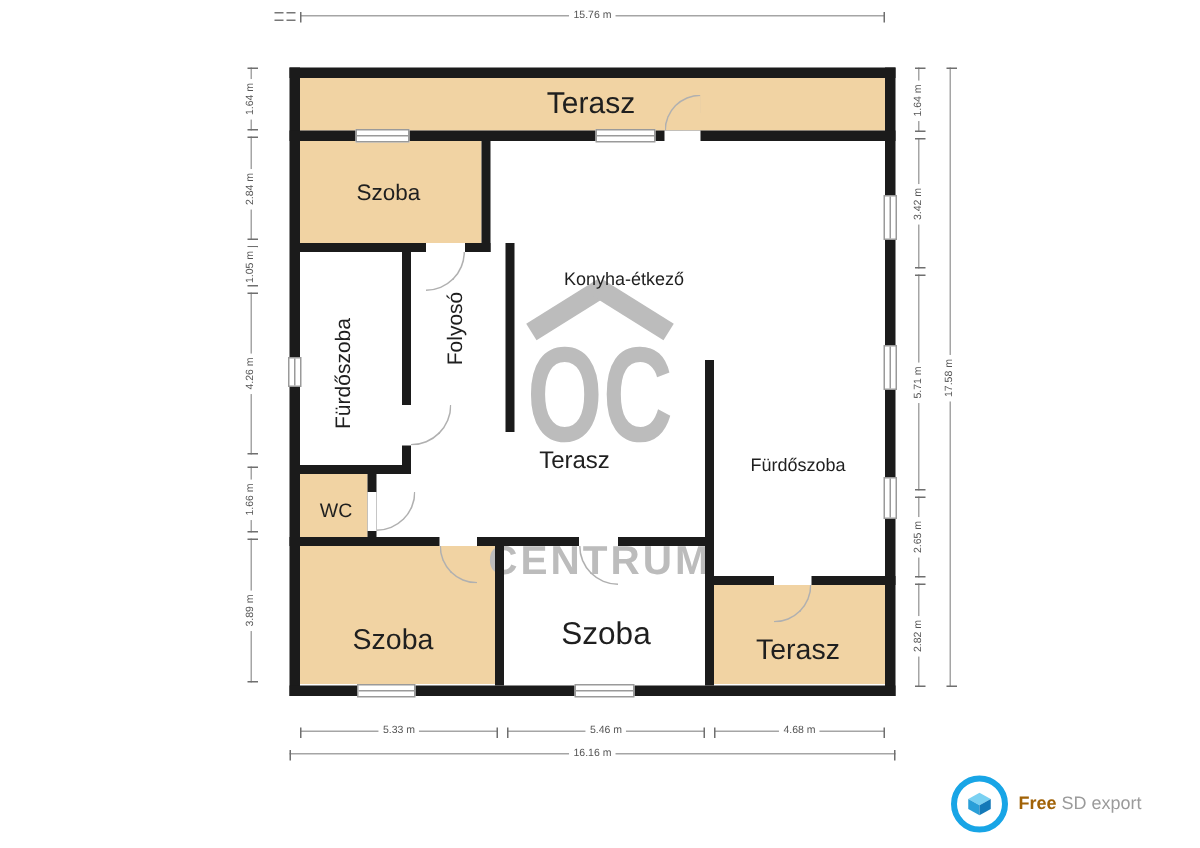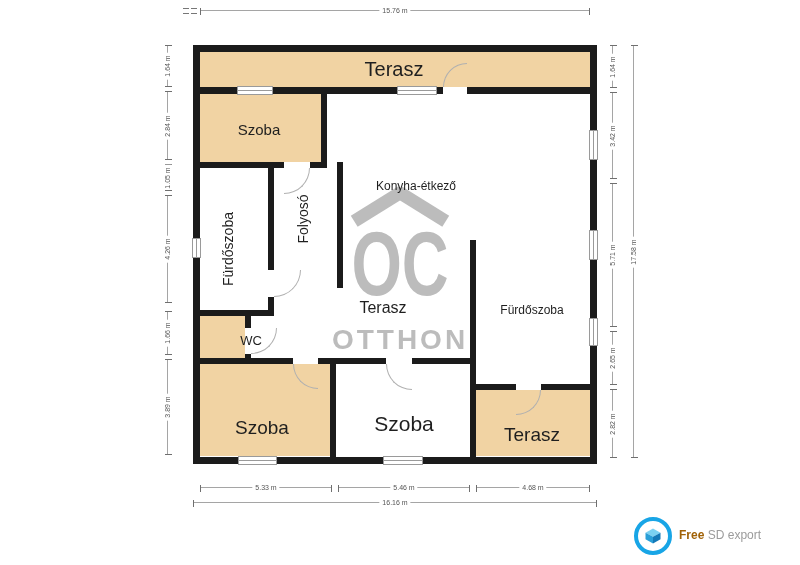--- a/index.html
+++ b/index.html
@@ -67,21 +67,21 @@
   <div class="fill tan" style="left:200px;top:52px;width:390px;height:35px;"></div>
   <div class="fill white-floor" style="left:200px;top:94px;width:390px;height:362px;"></div>
   <div class="fill tan" style="left:200px;top:94px;width:121px;height:68px;"></div>
   <div class="fill tan" style="left:200px;top:316px;width:45px;height:42px;"></div>
   <div class="fill tan" style="left:200px;top:364px;width:130px;height:92px;"></div>
   <div class="fill tan" style="left:476px;top:390px;width:114px;height:66px;"></div>
 
   <div class="wm-bar" style="left:350px;top:200px;width:56px;height:13px;transform:rotate(-32deg);"></div>
   <div class="wm-bar" style="left:394px;top:200px;width:56px;height:13px;transform:rotate(32deg);"></div>
   <div class="wm" style="left:400px;top:264px;font-size:72px;transform:translate(-50%,-50%) scale(0.9,1.25);">OC</div>
-  <div class="wm" style="left:400px;top:340px;font-size:28px;letter-spacing:3px;">OTTHON</div>
+  <div class="wm" style="left:400px;top:374px;font-size:27px;letter-spacing:2px;">CENTRUM</div>
 
   <div class="wall" style="left:193px;top:45px;width:404px;height:7px;"></div>
   <div class="wall" style="left:193px;top:45px;width:7px;height:419px;"></div>
   <div class="wall" style="left:590px;top:45px;width:7px;height:419px;"></div>
   <div class="wall" style="left:193px;top:457px;width:404px;height:7px;"></div>
   <div class="wall" style="left:193px;top:87px;width:404px;height:7px;"></div>
 
   <div class="wall" style="left:321px;top:94px;width:6px;height:74px;"></div>
   <div class="wall" style="left:200px;top:162px;width:127px;height:6px;"></div>
   <div class="wall" style="left:337px;top:162px;width:6px;height:126px;"></div>
@@ -118,21 +118,21 @@
   <div class="win win-v" style="left:589px;top:318px;width:9px;height:28px;"></div>
   <div class="win win-h" style="left:238px;top:456px;width:39px;height:9px;"></div>
   <div class="win win-h" style="left:383px;top:456px;width:40px;height:9px;"></div>
 
   <div class="room-label" style="left:394px;top:69px;font-size:20px;">Terasz</div>
   <div class="room-label" style="left:259px;top:129px;font-size:15px;">Szoba</div>
   <div class="room-label" style="left:416px;top:186px;font-size:12px;">Konyha-étkező</div>
   <div class="room-label vert" style="left:228px;top:249px;font-size:14px;">Fürdőszoba</div>
   <div class="room-label vert" style="left:303px;top:219px;font-size:14px;">Folyosó</div>
   <div class="room-label" style="left:383px;top:308px;font-size:16px;">Terasz</div>
-  <div class="room-label" style="left:224px;top:340px;font-size:13px;margin-left:27px;">WC</div>
+  <div class="room-label" style="left:224px;top:340px;font-size:13px;">WC</div>
   <div class="room-label" style="left:532px;top:310px;font-size:12px;">Fürdőszoba</div>
   <div class="room-label" style="left:262px;top:427px;font-size:19px;">Szoba</div>
   <div class="room-label" style="left:404px;top:423px;font-size:21px;">Szoba</div>
   <div class="room-label" style="left:532px;top:434px;font-size:19px;">Terasz</div>
 
   <div class="dim-mark" style="left:183px;top:8px;"></div>
   <div class="dim-mark" style="left:191px;top:8px;"></div>
   <div class="dim-h" style="left:200px;top:10px;width:390px;">
     <span class="dim-label">15.76 m</span>
   </div>

